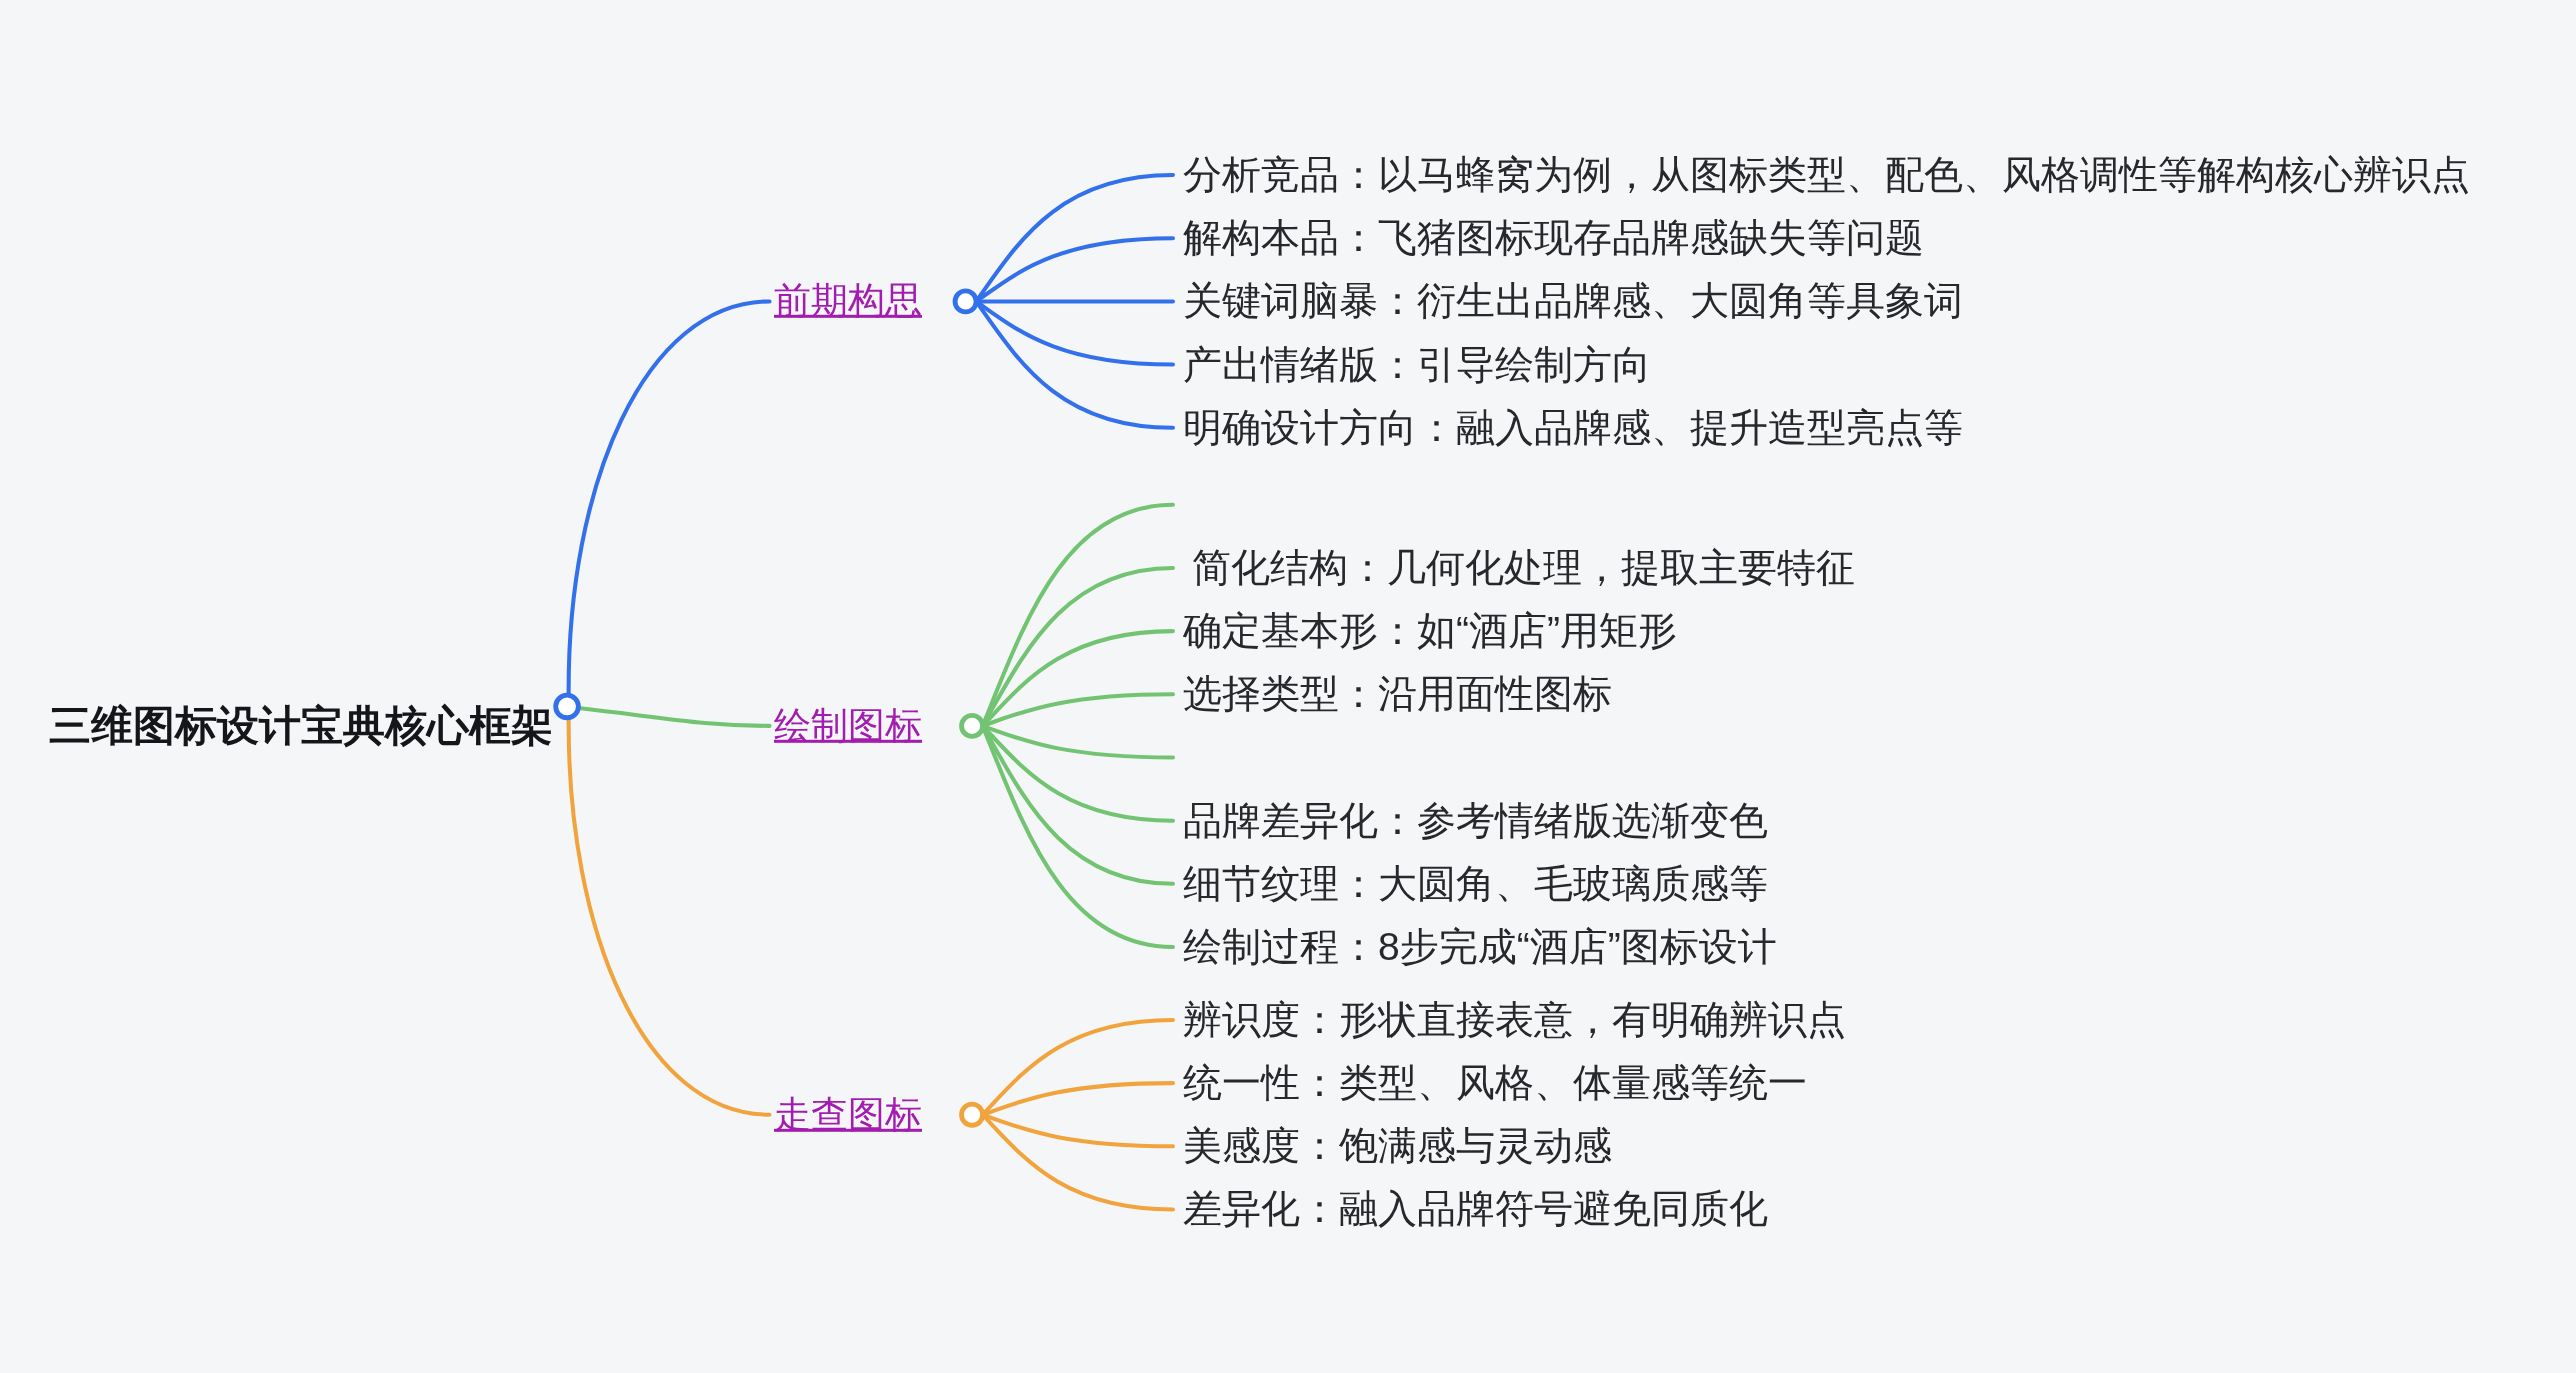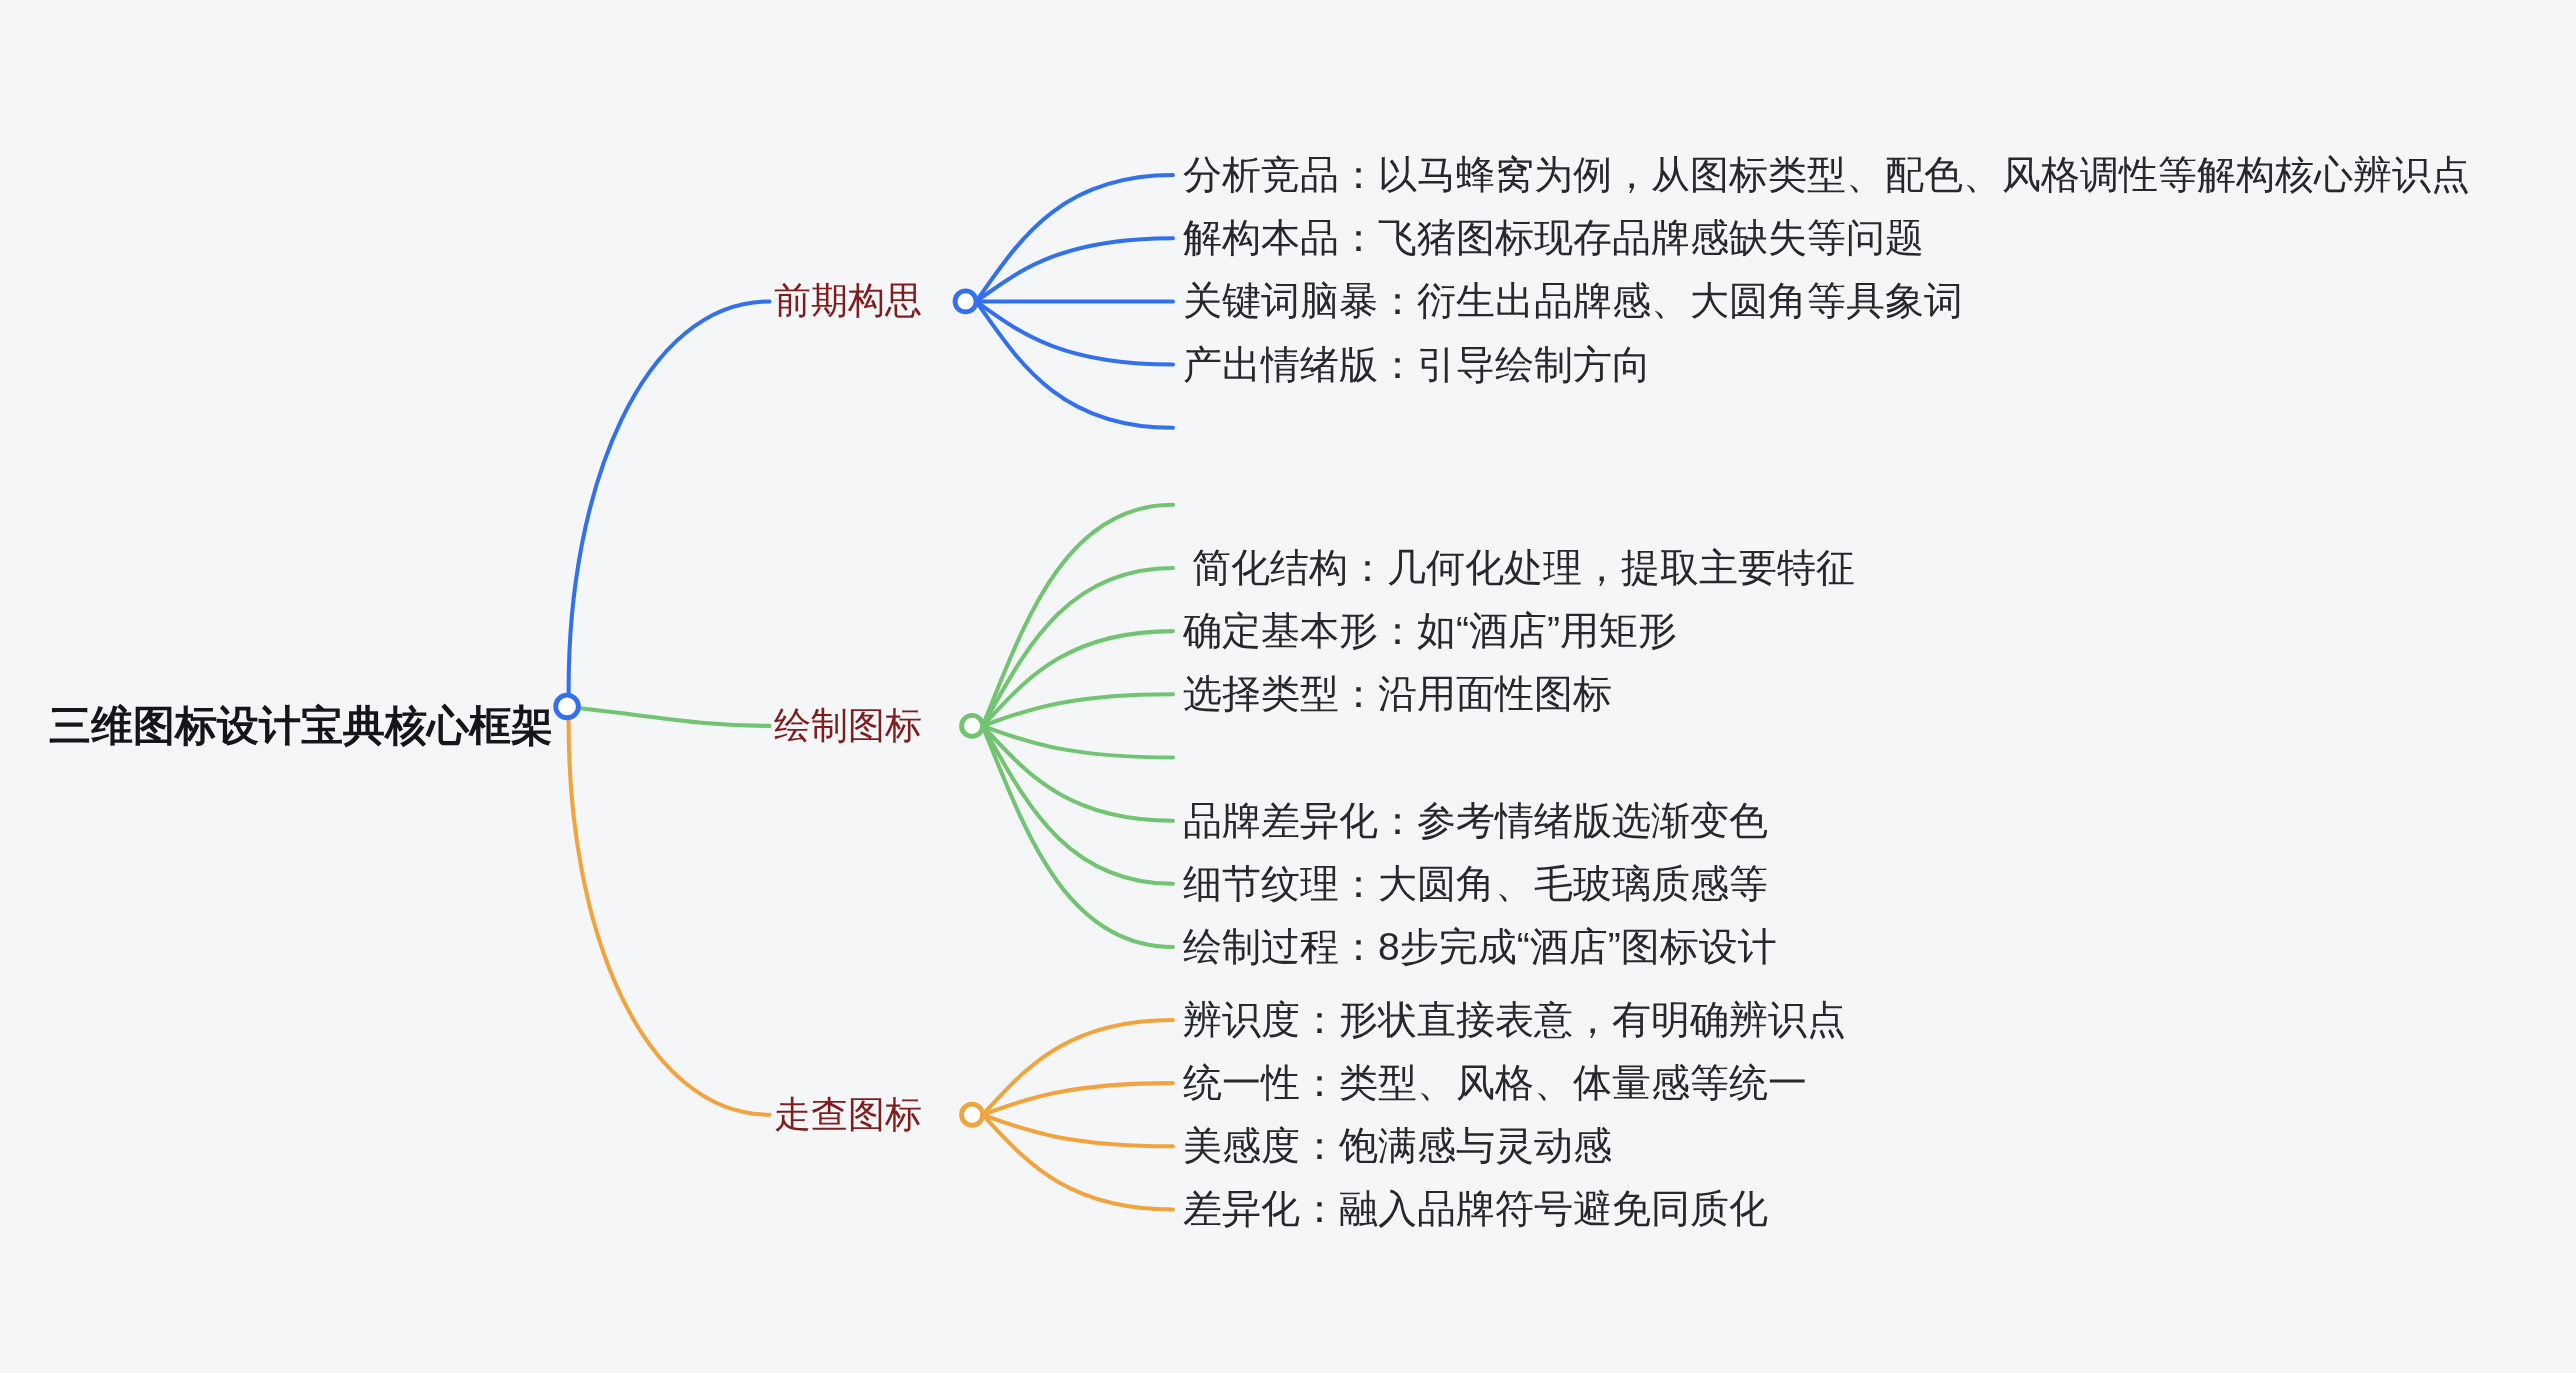--- a/index.html
+++ b/index.html
@@ -22,21 +22,21 @@
     transform: translateY(-50%);
     white-space: nowrap;
     color: #26282b;
     line-height: 1.2;
   }
   .root-node {
     font-size: 42px;
     font-weight: bold;
     color: #141619;
   }
-  .branch-node { font-size: 37px; color: #7f1d1d; }
+  .branch-node { font-size: 37px; color: #a21caf; text-decoration: underline; }
   .leaf-node   { font-size: 39px; color: #26282b; }
 
   path.edge { fill: none; stroke-width: 5px; stroke-linecap: round; }
   .edge-blue   { stroke: #3370EB; }
   .edge-green  { stroke: #72C472; }
   .edge-orange { stroke: #F1A43E; }
 
   circle.toggle { fill: #ffffff; stroke-width: 6px; }
   .ring-blue   { stroke: #3370EB; }
   .ring-green  { stroke: #72C472; }
@@ -82,20 +82,21 @@
   <div class="node root-node" style="left:49px; top:726px;">三维图标设计宝典核心框架</div>
 
   <div class="node branch-node" style="left:774px; top:301px;">前期构思</div>
   <div class="node branch-node" style="left:774px; top:726px;">绘制图标</div>
   <div class="node branch-node" style="left:774px; top:1115px;">走查图标</div>
 
   <div class="node leaf-node" style="left:1183px; top:175px;">分析竞品：以马蜂窝为例，从图标类型、配色、风格调性等解构核心辨识点</div>
   <div class="node leaf-node" style="left:1183px; top:238px;">解构本品：飞猪图标现存品牌感缺失等问题</div>
   <div class="node leaf-node" style="left:1183px; top:301px;">关键词脑暴：衍生出品牌感、大圆角等具象词</div>
   <div class="node leaf-node" style="left:1183px; top:365px;">产出情绪版：引导绘制方向</div>
+  <div class="node leaf-node" style="left:1183px; top:428px;">明确设计方向：融入品牌感、提升造型亮点等</div>
 
   <div class="node leaf-node" style="left:1192px; top:568px;">简化结构：几何化处理，提取主要特征</div>
   <div class="node leaf-node" style="left:1183px; top:631px;">确定基本形：如“酒店”用矩形</div>
   <div class="node leaf-node" style="left:1183px; top:694px;">选择类型：沿用面性图标</div>
   <div class="node leaf-node" style="left:1183px; top:821px;">品牌差异化：参考情绪版选渐变色</div>
   <div class="node leaf-node" style="left:1183px; top:884px;">细节纹理：大圆角、毛玻璃质感等</div>
   <div class="node leaf-node" style="left:1183px; top:947px;">绘制过程：8步完成“酒店”图标设计</div>
 
   <div class="node leaf-node" style="left:1183px; top:1020px;">辨识度：形状直接表意，有明确辨识点</div>
   <div class="node leaf-node" style="left:1183px; top:1083px;">统一性：类型、风格、体量感等统一</div>

